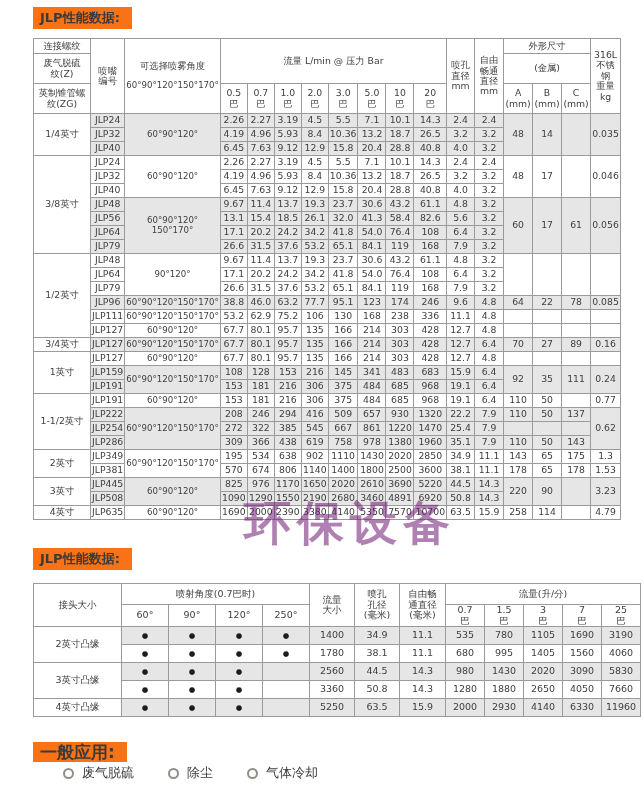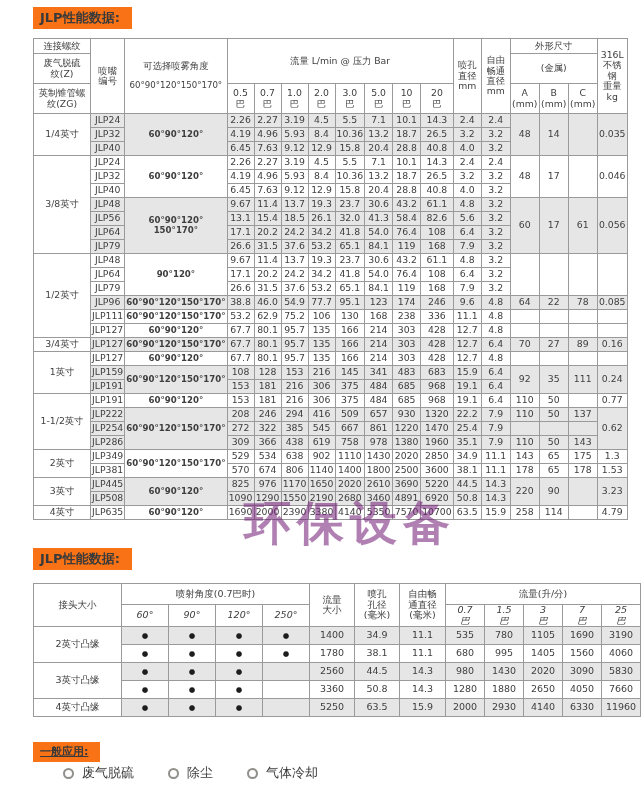--- a/index.html
+++ b/index.html
@@ -16,31 +16,31 @@
   table{border-collapse:collapse;table-layout:fixed;position:absolute;background:#fff;border:1px solid #6d6d6d;}
   td{
     border:1px solid #9a9a9a;padding:0 1px;text-align:center;vertical-align:middle;
     white-space:pre-line;overflow:hidden;line-height:1.12;font-weight:normal;
   }
   #t1{left:33px;top:38px;font-size:9.3px;}
   #t1 tr{height:14px;}
   #t1 tr.h1{height:15px;}
   #t1 tr.h2{height:30px;}
   #t1 tr.h3{height:30px;}
-  #t1 td.ang{font-size:8.6px;font-weight:bold;}
+  #t1 td.ang{font-size:8.6px;}
   #t2{left:33px;top:583px;font-size:9.5px;}
   #t2 tr{height:18px;}
   #t2 tr.h1{height:21px;}
-  #t2 tr.h2{height:21px;font-style:italic;}
+  #t2 tr.h2{height:21px;}
   .shade{background:#e6e6e6;}
   .w{background:#ffffff;}
   .dot{font-size:7.5px;color:#1d1d1d;}
   .angstack{display:flex;flex-direction:column;align-items:center;gap:10px;}
   .angstack .a2{font-size:8.6px;}
-  #apps-title{left:33px;top:742px;font-size:11px;line-height:20px;text-decoration:underline;}
+  #apps-title{left:33px;top:742px;font-size:17px;line-height:20px;}
   #apps-row{position:absolute;left:63px;top:764px;display:flex;align-items:flex-end;gap:34px;font-size:13px;color:#3a3a3a;}
   .app-item{display:flex;align-items:center;gap:8px;white-space:nowrap;}
   .ring{width:7px;height:7px;border:2px solid #918f8a;border-radius:50%;background:#fdfdfd;display:inline-block;}
   #watermark{
     position:absolute;left:244px;top:492px;font-size:47px;font-weight:bold;
     color:#701a75;opacity:0.55;letter-spacing:6px;pointer-events:none;z-index:5;white-space:nowrap;text-align:right;
   }
 </style>
 </head>
 <body>
@@ -317,21 +317,21 @@
         <td class="w">119</td>
         <td class="w">168</td>
         <td class="w">7.9</td>
         <td class="w">3.2</td>
       </tr>
       <tr>
         <td class="shade">JLP96</td>
         <td class="shade ang">60°90°120°150°170°</td>
         <td class="shade">38.8</td>
         <td class="shade">46.0</td>
-        <td class="shade">54.9</td>
+        <td class="shade">63.2</td>
         <td class="shade">77.7</td>
         <td class="shade">95.1</td>
         <td class="shade">123</td>
         <td class="shade">174</td>
         <td class="shade">246</td>
         <td class="shade">9.6</td>
         <td class="shade">4.8</td>
         <td class="shade">64</td>
         <td class="shade">22</td>
         <td class="shade">78</td>
@@ -508,21 +508,21 @@
         <td class="shade">35.1</td>
         <td class="shade">7.9</td>
         <td class="shade">110</td>
         <td class="shade">50</td>
         <td class="shade">143</td>
       </tr>
       <tr>
         <td rowspan="2" class="w">2英寸</td>
         <td class="w">JLP349</td>
         <td rowspan="2" class="w ang">60°90°120°150°170°</td>
-        <td class="w">529</td>
+        <td class="w">195</td>
         <td class="w">534</td>
         <td class="w">638</td>
         <td class="w">902</td>
         <td class="w">1110</td>
         <td class="w">1430</td>
         <td class="w">2020</td>
         <td class="w">2850</td>
         <td class="w">34.9</td>
         <td class="w">11.1</td>
         <td class="w">143</td>

